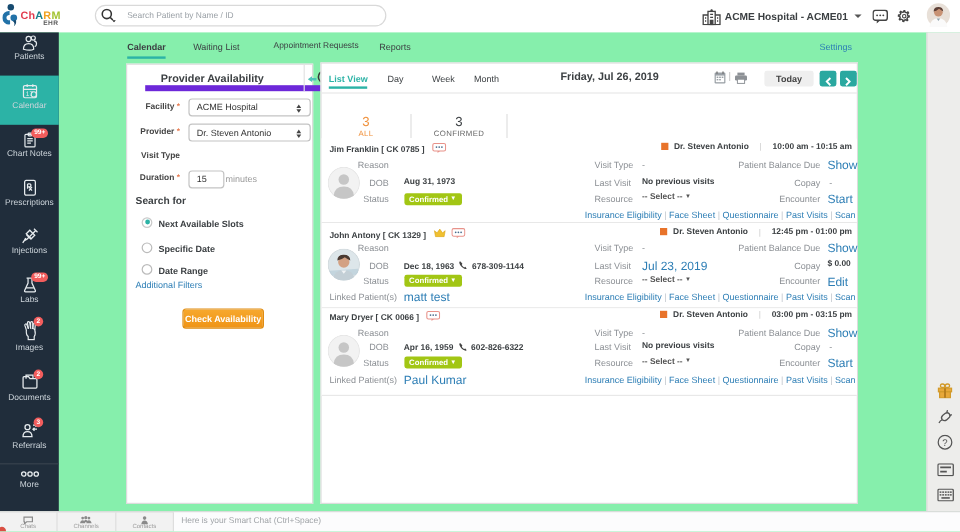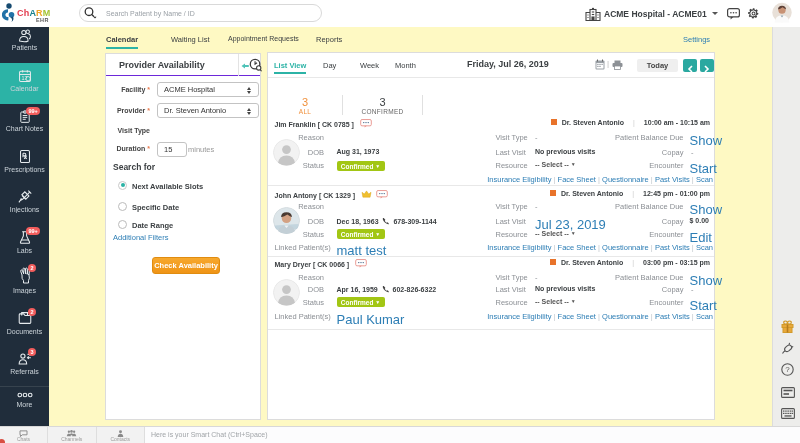--- a/index.html
+++ b/index.html
@@ -1,18 +1,18 @@
 <!DOCTYPE html>
 <html><head>
 <meta charset="utf-8">
 <style>
 * { margin:0; padding:0; box-sizing:border-box; }
 html,body { width:800px; height:443px; }
 #app { position:relative; width:800px; height:443px; overflow:hidden;
-  font-family:"Liberation Sans", sans-serif; background:#fef9c3; color:#3c4043; }
+  font-family:"Liberation Sans", sans-serif; background:#86efac; color:#3c4043; }
 .abs { position:absolute; }
 
 
 #topbar { position:absolute; left:0; top:0; width:800px; height:27px; background:#fff; }
 #logo-text { position:absolute; left:17px; top:8px; font-weight:bold; font-size:9px; letter-spacing:0.2px; }
 #logo-ehr { position:absolute; left:36px; top:17px; font-weight:bold; font-size:5.5px; color:#5a5a5a; letter-spacing:0.4px;}
 #searchpill { position:absolute; left:79px; top:4px; width:243px; height:18px; border:1px solid #d9d9d9; border-radius:10px; background:#fff; }
 #searchtext { position:absolute; left:106px; top:0; height:27px; line-height:27px; font-size:7px; color:#9aa0a6; }
 #hosp { position:absolute; left:604px; top:9px; font-size:8.5px; font-weight:bold; color:#3c4043; white-space:nowrap; }
 #caret1 { position:absolute; left:712px; top:11.5px; width:0; height:0; border-left:3px solid transparent; border-right:3px solid transparent; border-top:3.5px solid #555; }
@@ -27,21 +27,21 @@
 
 
 #tabsrow { position:absolute; left:0; top:27px; width:800px; height:25px; }
 .tab { position:absolute; top:7.5px; font-size:7.5px; color:#3c4043; }
 #tab-cal { font-weight:bold; }
 #tab-cal::after { content:""; position:absolute; left:0; right:0; bottom:-5px; height:2px; background:#2cb3a6; }
 #tab-settings { position:absolute; left:683px; top:7.5px; font-size:7.5px; color:#2d7eb5; }
 
 
 #lpanel { position:absolute; left:105px; top:53px; width:156px; height:367px; background:#fff; border:1px solid #dcdcdc; }
-#lp-head { position:absolute; left:0; top:0; width:154px; height:22px; border-bottom:1px solid #6d28d9; }
+#lp-head { position:absolute; left:15px; top:0; width:154px; height:22px; border-bottom:5px solid #6d28d9; }
 #lp-title { position:absolute; left:13px; top:6px; font-size:9px; font-weight:bold; color:#3c4043; }
 #lp-head-div { position:absolute; left:132px; top:0; width:1px; height:22px; background:#e3e3e3; }
 .llabel { position:absolute; width:44px; text-align:right; color:#444; font-weight:bold; font-size:7px; white-space:nowrap; }
 .req { color:#e87b50; }
 .lselect { position:absolute; left:51px; width:102px; height:15px; border:1px solid #c3c3c3; border-radius:3px; background:#fff; font-size:7.5px; color:#333; line-height:13px; padding-left:6px; }
 .stepper { position:absolute; right:4px; top:3.5px; width:7px; }
 .stepper::before { content:""; display:block; width:0; height:0; border-left:2.5px solid transparent; border-right:2.5px solid transparent; border-bottom:3px solid #444; margin-bottom:1.5px;}
 .stepper::after { content:""; display:block; width:0; height:0; border-left:2.5px solid transparent; border-right:2.5px solid transparent; border-top:3px solid #444; }
 .radio { position:absolute; left:12px; width:9px; height:9px; border:1px solid #bbb; border-radius:50%; background:#fff; }
 .radio.on { border-color:#c9c9c9; }
@@ -70,21 +70,21 @@
 #cnt-conf { left:75px; width:80px; border-right:1px solid #e0e0e0; color:#666; }
 #cnt-conf .n { color:#3c4043; }
 
 
 .card { position:absolute; left:0; width:446px; border-bottom:1px solid #e8e8e8; background:#fff; }
 .ctitle { position:absolute; left:6.5px; font-size:7px; font-weight:bold; color:#3c4043; white-space:nowrap; line-height:9px; }
 .docrow { position:absolute; right:4px; font-size:7px; font-weight:bold; color:#3c4043; white-space:nowrap; }
 .sq { display:inline-block; width:6px; height:6px; background:#e8732a; margin-right:5px; vertical-align:-0.5px; }
 .cl { color:#8b8f94; font-size:7.5px; white-space:nowrap; }
 .cv { color:#3c4043; font-size:7px; font-weight:bold; white-space:nowrap; }
-.link { color:#2d7eb5; font-size:13px; white-space:nowrap; }
+.link { color:#2d7eb5; font-size:10px; white-space:nowrap; }
 .avatar { position:absolute; left:5px; width:27px; height:27px; border-radius:50%; overflow:hidden; }
 .greenbtn { position:absolute; background:#a2c614; border-radius:2px; color:#fff; font-size:6.5px; font-weight:bold; width:48px; height:10px; line-height:10px; text-align:center; white-space:nowrap; }
 .linksrow { position:absolute; right:1px; font-size:7.5px; color:#2d7eb5; white-space:nowrap; }
 .linksrow b { color:#c0c6cc; font-weight:normal; }
 
 
 #rstrip { position:absolute; left:772px; top:27px; width:28px; height:399px; background:#ededeb; border-left:1px solid #dcdcdc; }
 .ric { position:absolute; left:8px; }
 
 
@@ -262,21 +262,21 @@
             <circle cx="8" cy="3" r="1.8"></circle>
             <circle cx="13.2" cy="3" r="1.8"></circle>
           </g>
         </svg>
   <div style="position:absolute;top:14px;width:100%;font-size:7px;color:#ccd4da;">More</div>
       </div>
     </div>
 
   <div id="tabsrow">
     <div class="tab" id="tab-cal" style="left:106px">Calendar</div>
-    <div class="tab" style="left:171px">Waiting List</div>
+    <div class="tab" style="left:161px">Waiting List</div>
     <div class="tab" style="left:228px;font-size:7px">Appointment Requests</div>
     <div class="tab" style="left:316px">Reports</div>
     <div id="tab-settings">Settings</div>
   </div>
 
   <div id="lpanel">
     <div id="lp-head">
       <div id="lp-title">Provider Availability</div>
       <div id="lp-head-div"></div>
       <svg style="position:absolute;left:135px;top:7.5px" width="8" height="8" viewBox="0 0 8 8">

